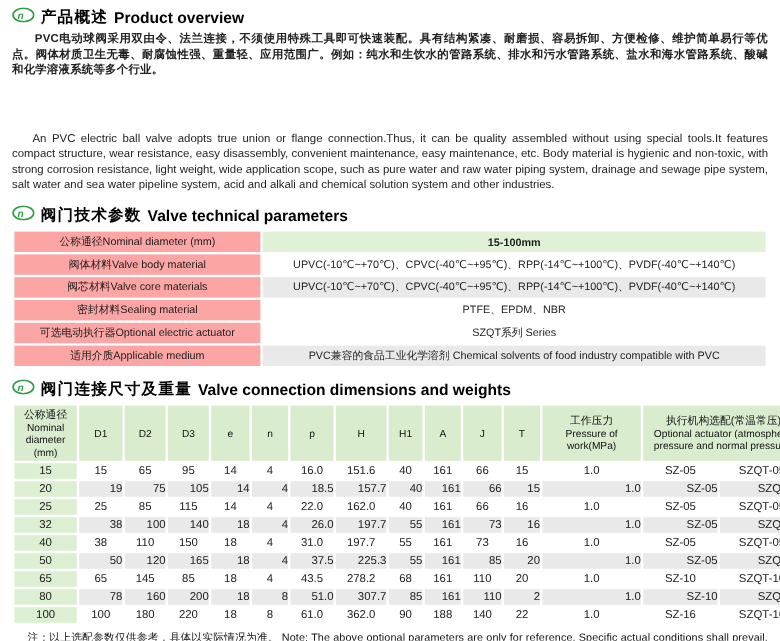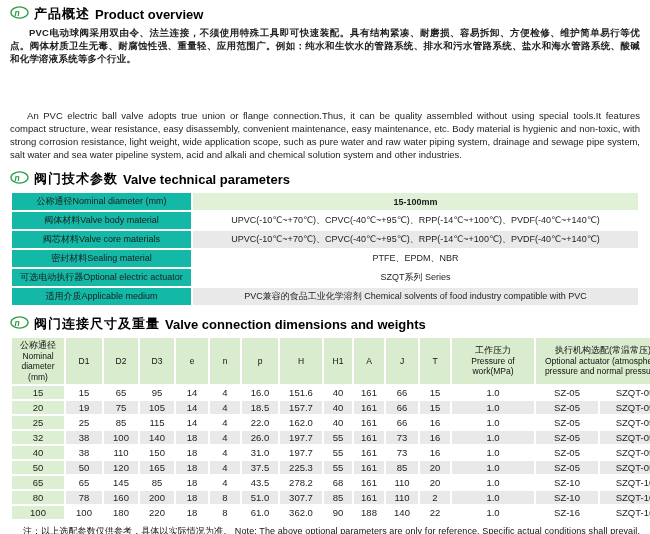--- a/index.html
+++ b/index.html
@@ -18,36 +18,36 @@
   .section-title .zh { letter-spacing:1px; }
   .para {
     font-size:9.5px; line-height:13px; text-align:justify; color:#222;
   }
   .para.zh { text-indent:2em; letter-spacing:0.2px;font-weight:bold; }
   .para.en { text-indent:1.8em; margin-bottom:9px;margin-top:44px; }
   table { border-collapse:separate; border-spacing:2px; width:630px; }
   
   .tech { margin-bottom:8px; }
   .tech td { height:17px; text-align:center; vertical-align:middle; font-size:9px; }
-  .tech td.label { width:179px; background:#14b8a6; }
+  .tech td.label { width:205px; background:#fca5a5; }
   .tech td.val { white-space:nowrap; }
   .tech td.val.green { background:#e1f1d7;font-weight:bold; }
   .tech td.val.gray  { background:#e9e9e9; }
   .tech td.val.white { background:#ffffff; }
   
   .dims { table-layout:fixed; }
   .dims th {
     background:#d9ecce; font-weight:normal; font-size:8.5px; line-height:10.5px;
     height:46px; text-align:center; vertical-align:middle; color:#111;
   }
   .dims th .zh { font-size:9px; }
   .dims td { height:13px; text-align:center; vertical-align:middle; font-size:9.5px; }
   .dims td.fc { background:#ddefd2; }
   .dims td.w  { background:#ffffff; }
-  .dims td.g  { background:#e9e9e9; }
+  .dims td.g  { background:#e9e9e9;text-align:right; }
   .note { font-size:9px; color:#111; margin-top:4px; letter-spacing:0.1px;text-align:right; }
   .logo { flex:0 0 auto; display:inline-block; }
 </style>
 </head>
 <body>
 
 <div class="section-title">
   <span class="logo">
     <svg width="19" height="13" viewBox="0 0 19 13">
       <ellipse cx="9.5" cy="6.5" rx="8.6" ry="5.6" fill="none" stroke="#2f9e46" stroke-width="1.4"></ellipse>

